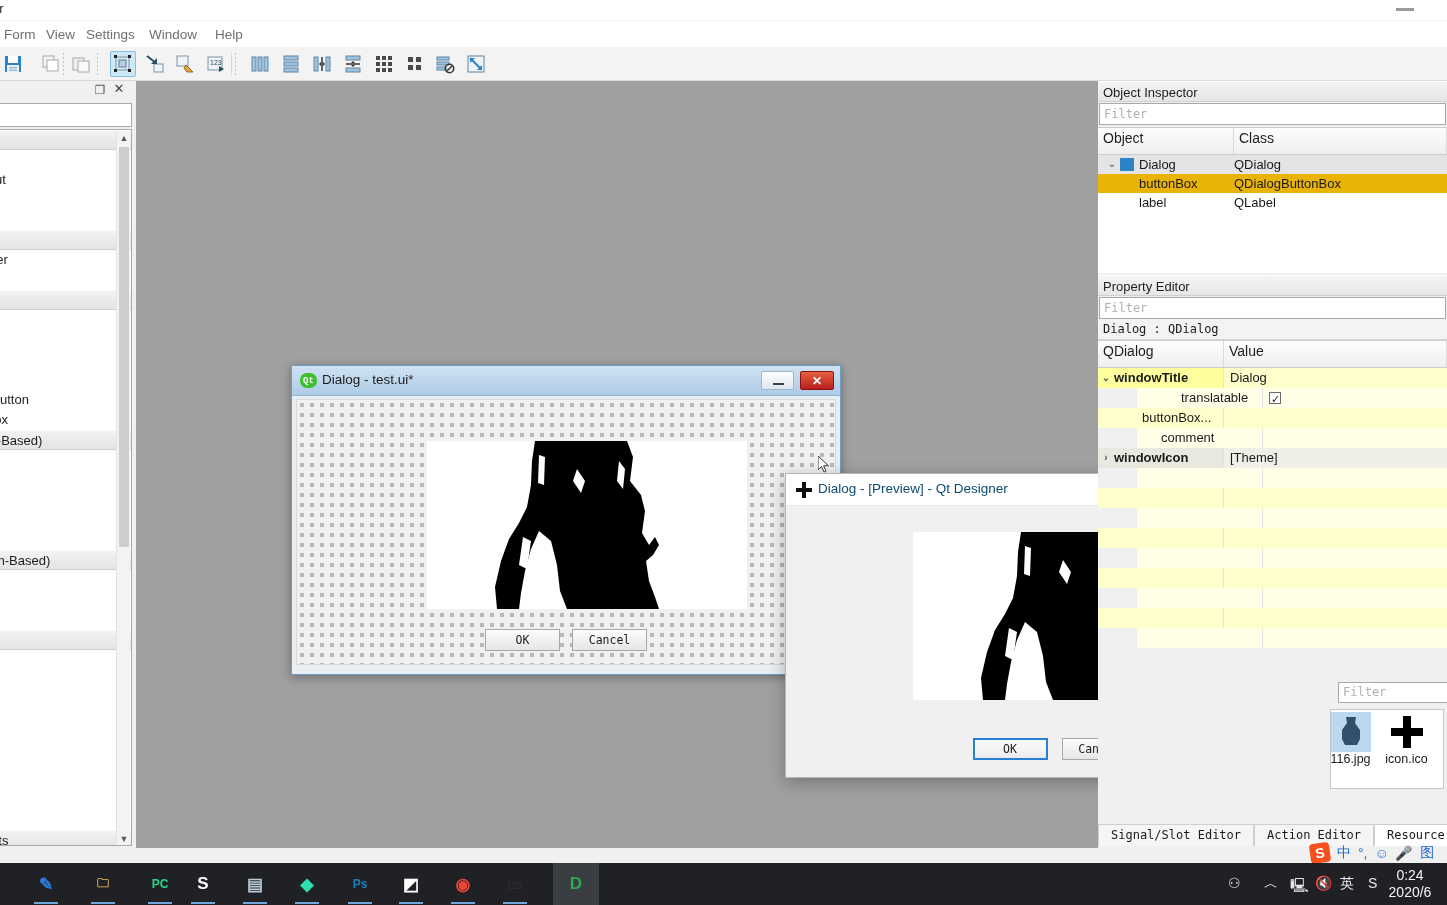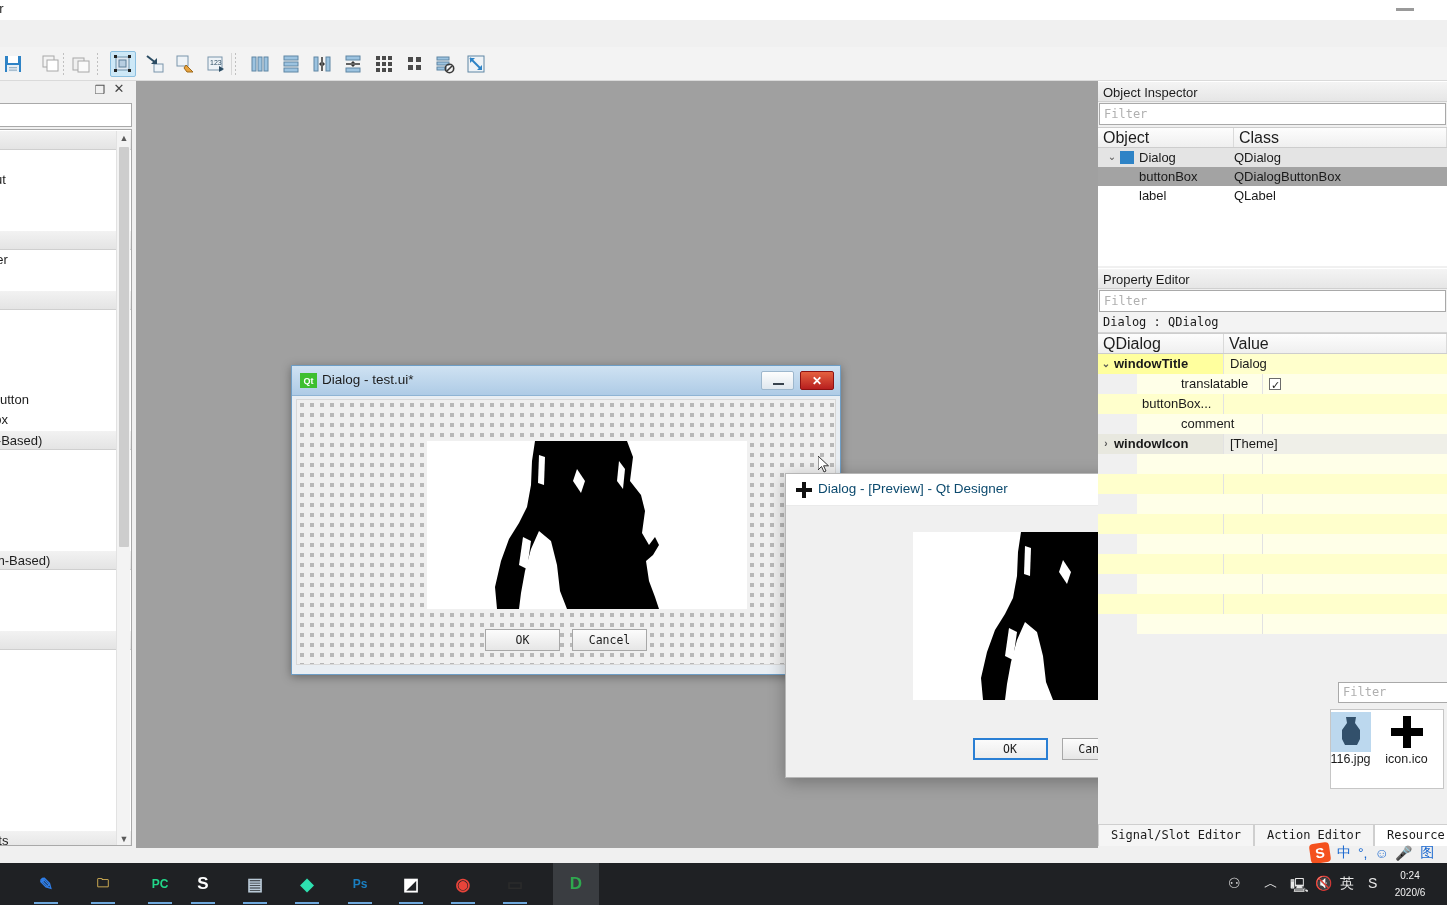--- a/index.html
+++ b/index.html
@@ -125,23 +125,23 @@
     border: 1px solid #6d9dc5;
     box-shadow: 0 2px 9px rgba(0,0,0,0.35);
   }
   .formwin-tb {
     position: absolute; left: 0; top: 0; right: 0; height: 30px;
     background: linear-gradient(#cfe2f2, #aecbe6);
     border-bottom: 1px solid #8fb4d4;
   }
   .formwin-tb .qt-badge {
     position: absolute; left: 8px; top: 7px; width: 17px; height: 15px;
-    background: #3ebf2f; border-radius: 0;
+    background: #3ebf2f; border-radius: 7px;
     color: #fff; font-size: 9px; font-weight: bold;
-    display: flex; align-items: center; justify-content: center;
+    display: flex; align-items: center; justify-content: center; font-family: Liberation Mono, monospace;
   }
   .formwin-tb .ftitle {
     position: absolute; left: 30px; top: 6px;
     font-size: 13.5px; color: #1c1c1c; white-space: nowrap;
   }
   .formwin-tb .fmin {
     position: absolute; right: 46px; top: 5px; width: 33px; height: 19px;
     background: linear-gradient(#fdfdfd, #dfe7ee);
     border: 1px solid #9db7cd; border-radius: 2px;
   }
@@ -238,30 +238,30 @@
     border-top: 1px solid #ffffff; border-bottom: 1px solid #d0d0d0;
     font-size: 13px; color: #1d1d1d;
   }
   .filter-input {
     height: 22px; margin: 1px 0 0 1px; width: 347px;
     background: #ffffff; border: 1px solid #a9a9a9;
     font-family: "DejaVu Sans Mono", monospace;
     font-size: 12px; color: #b0b0b0; line-height: 20px; padding-left: 4px;
   }
   .tbl-head {
-    display: flex; height: 21px;
+    display: flex; height: 28px;
     background: linear-gradient(#fdfdfd, #efefef);
     border-top: 1px solid #cdcdcd; border-bottom: 1px solid #cdcdcd;
-    font-size: 16px; color: #1d1d1d;
+    font-size: 14px; color: #1d1d1d;
   }
   .tbl-head > div { line-height: 20px; padding-left: 5px; border-right: 1px solid #dadada; }
   .oi-rows { background: #ffffff; }
   .oi-row { display: flex; height: 19px; font-size: 13px; color: #1a1a1a; }
   .oi-row.sel { background: #e4e4e4; }
-  .oi-row.alt { background: #a3a3a3; }
+  .oi-row.alt { background: #eab308; }
   .oi-c1 { width: 136px; position: relative; }
   .oi-c2 { flex: 1; }
   .oi-row span.t { line-height: 19px; display: block; }
 
   .pe-ctx {
     height: 21px; line-height: 20px; padding-left: 5px;
     background: #f3f3f3; border-bottom: 1px solid #d5d5d5;
     font-family: "DejaVu Sans Mono", monospace;
     font-size: 12px; color: #1a1a1a;
   }
@@ -339,37 +339,44 @@
     font-size: 13px; font-weight: bold; color: #fff;
   }
   .tsk.running:after {
     content: ""; position: absolute; left: 3px; bottom: -5px;
     width: 24px; height: 2px; background: #6fa8dc;
   }
   .tsk-active { background: #3a3d41; }
   .tray { position: absolute; top: 12px; color: #e8e8e8; font-size: 14px; }
   .clock {
     position: absolute; right: 4px; top: 4px; width: 66px;
-    text-align: center; color: #f2f2f2; font-size: 10px; line-height: 17px;
+    text-align: center; color: #f2f2f2; font-size: 14px; line-height: 17px;
   }
 
   .cursor-arrow {
     position: absolute; left: 818px; top: 456px; width: 12px; height: 18px;
   }
 </style>
 </head>
 <body>
 
 <div id="app">
 
   <div class="titlebar">
     <div class="apptitle">er</div>
     <div class="min"></div>
   </div>
 
+  <div class="menubar" id="menubar">
+      <div class="mi" style="left: 0px;">Form</div>
+      <div class="mi" style="left: 42px;">View</div>
+      <div class="mi" style="left: 82px;">Settings</div>
+      <div class="mi" style="left: 145px;">Window</div>
+      <div class="mi" style="left: 211px;">Help</div>
+    </div>
 
   <div class="toolbar" id="toolbar">
     <div class="tb-grip" style="left:62px"></div>
     <div class="tb-grip" style="left:96px"></div>
     <div class="tb-grip" style="left:234px"></div>
     <div class="tb-sep" style="left:231px"></div>
   <div class="tbtn" style="left: 0px;">
         <svg width="20" height="20" viewBox="0 0 20 20">
           <rect x="2" y="2" width="16" height="16" fill="#2e83c6"></rect>
           <rect x="5" y="2" width="10" height="7" fill="#fff"></rect>
@@ -662,21 +669,21 @@
         </div>
         <div class="pe-row y2">
           <div class="p" style="padding-left: 44px;"><span>translatable</span></div>
           <div class="v"><span class="chk"></span></div>
         </div>
         <div class="pe-row y1">
           <div class="p" style="padding-left: 44px;"><span>buttonBox...</span></div>
           <div class="v"><span></span></div>
         </div>
         <div class="pe-row y2">
-          <div class="p" style="padding-left: 44px;"><span>comment</span></div>
+          <div class="p" style="padding-left: 24px;"><span>comment</span></div>
           <div class="v"><span></span></div>
         </div>
         <div class="pe-row g1 bold">
           <div class="p" style="padding-left: 16px;"><span class="twisty" style="left: 2px;">›</span><span>windowIcon</span></div>
           <div class="v"><span>[Theme]</span></div>
         </div>
       </div>
     <div id="pe-filler">
         <div class="pe-row y2">
           <div class="p"></div>

